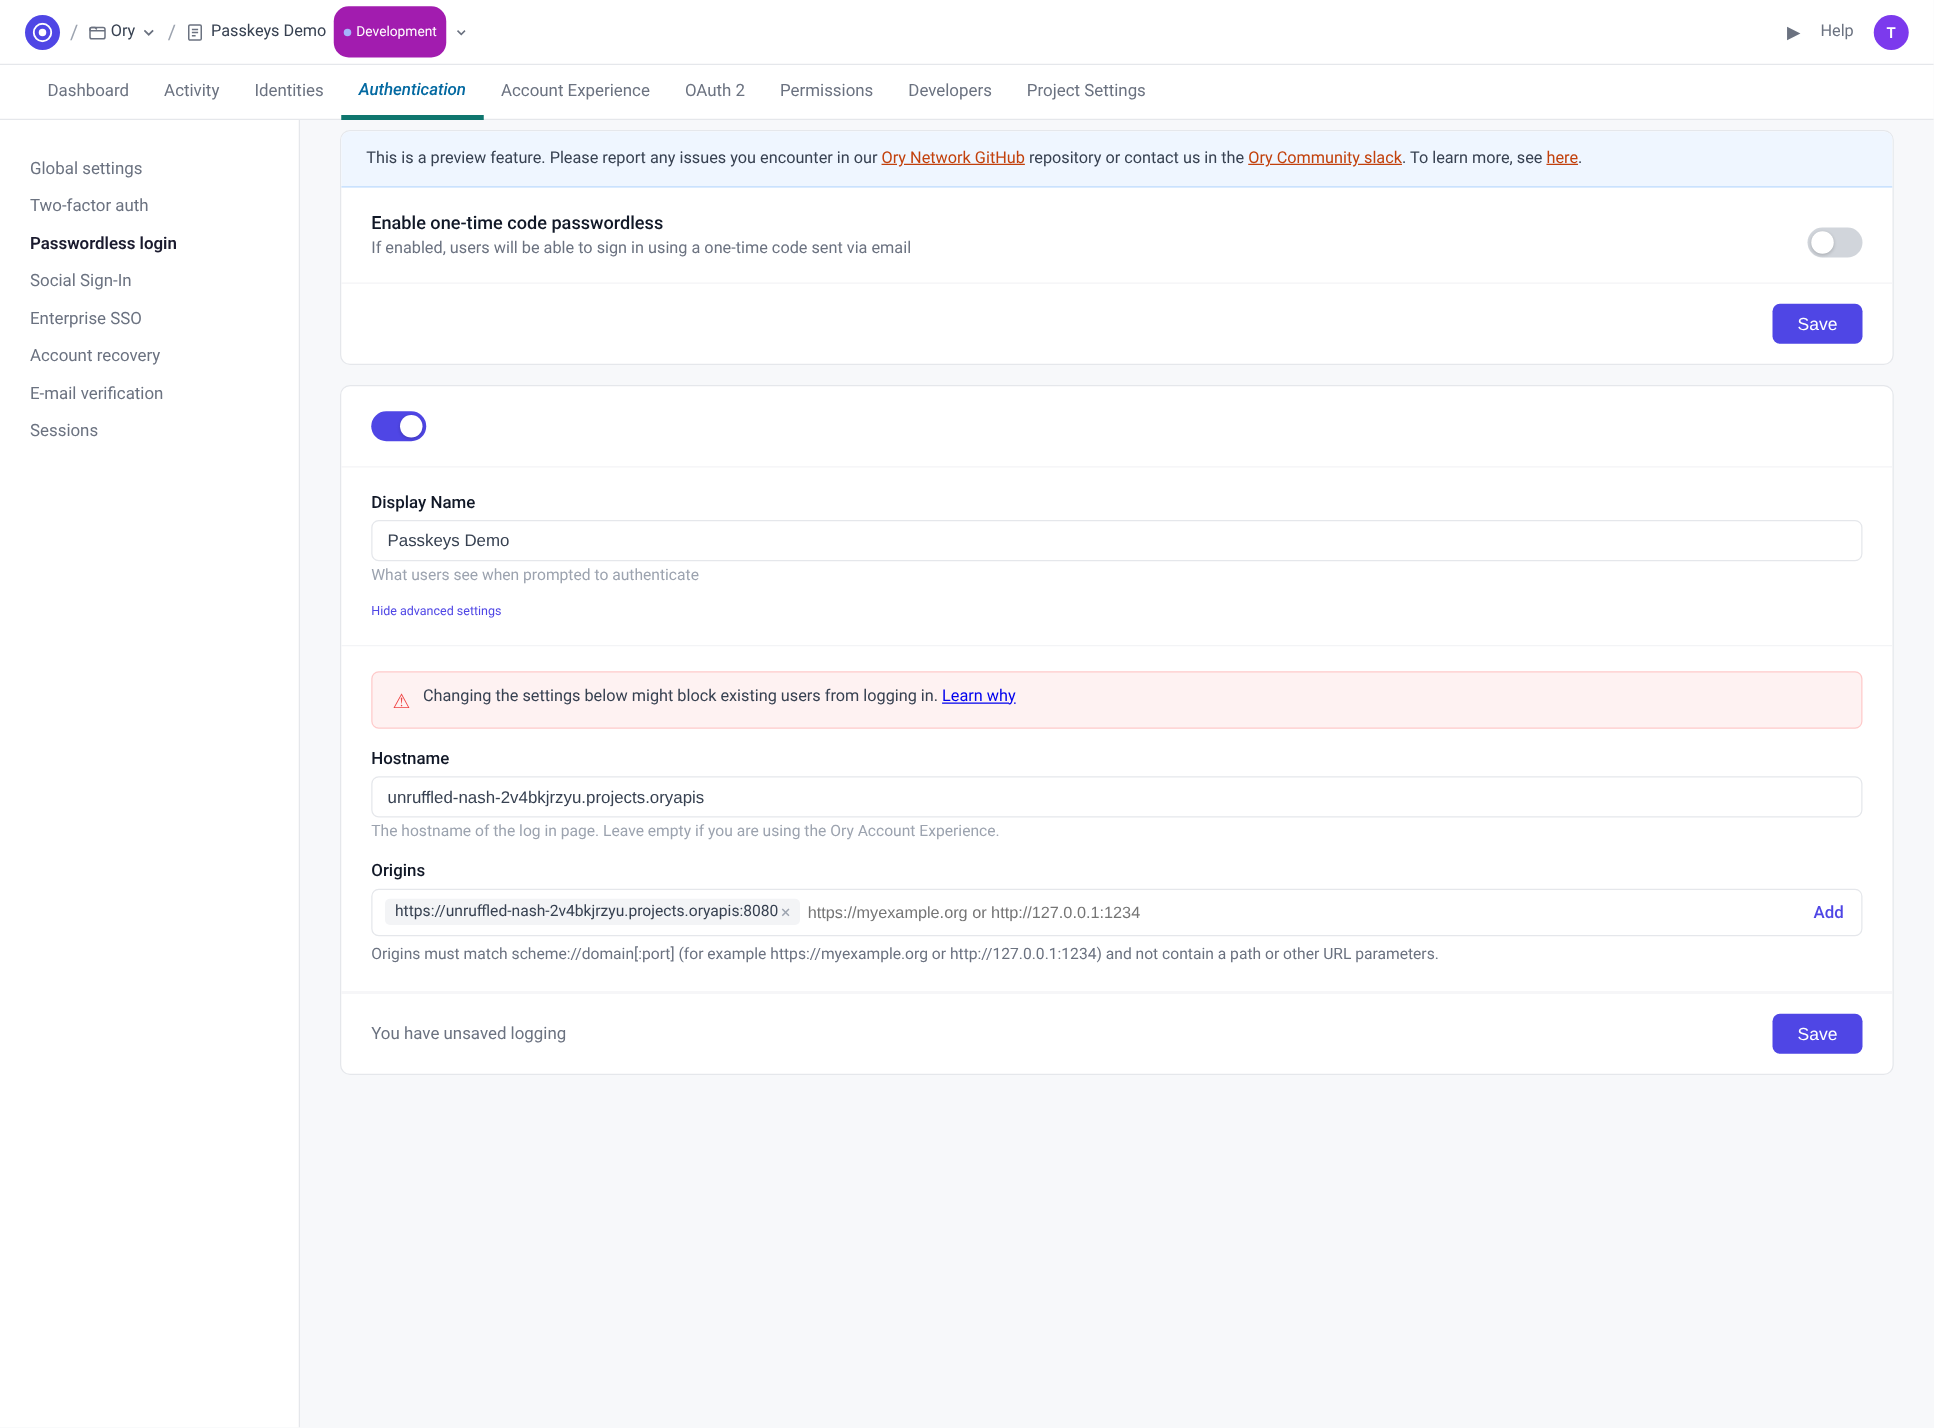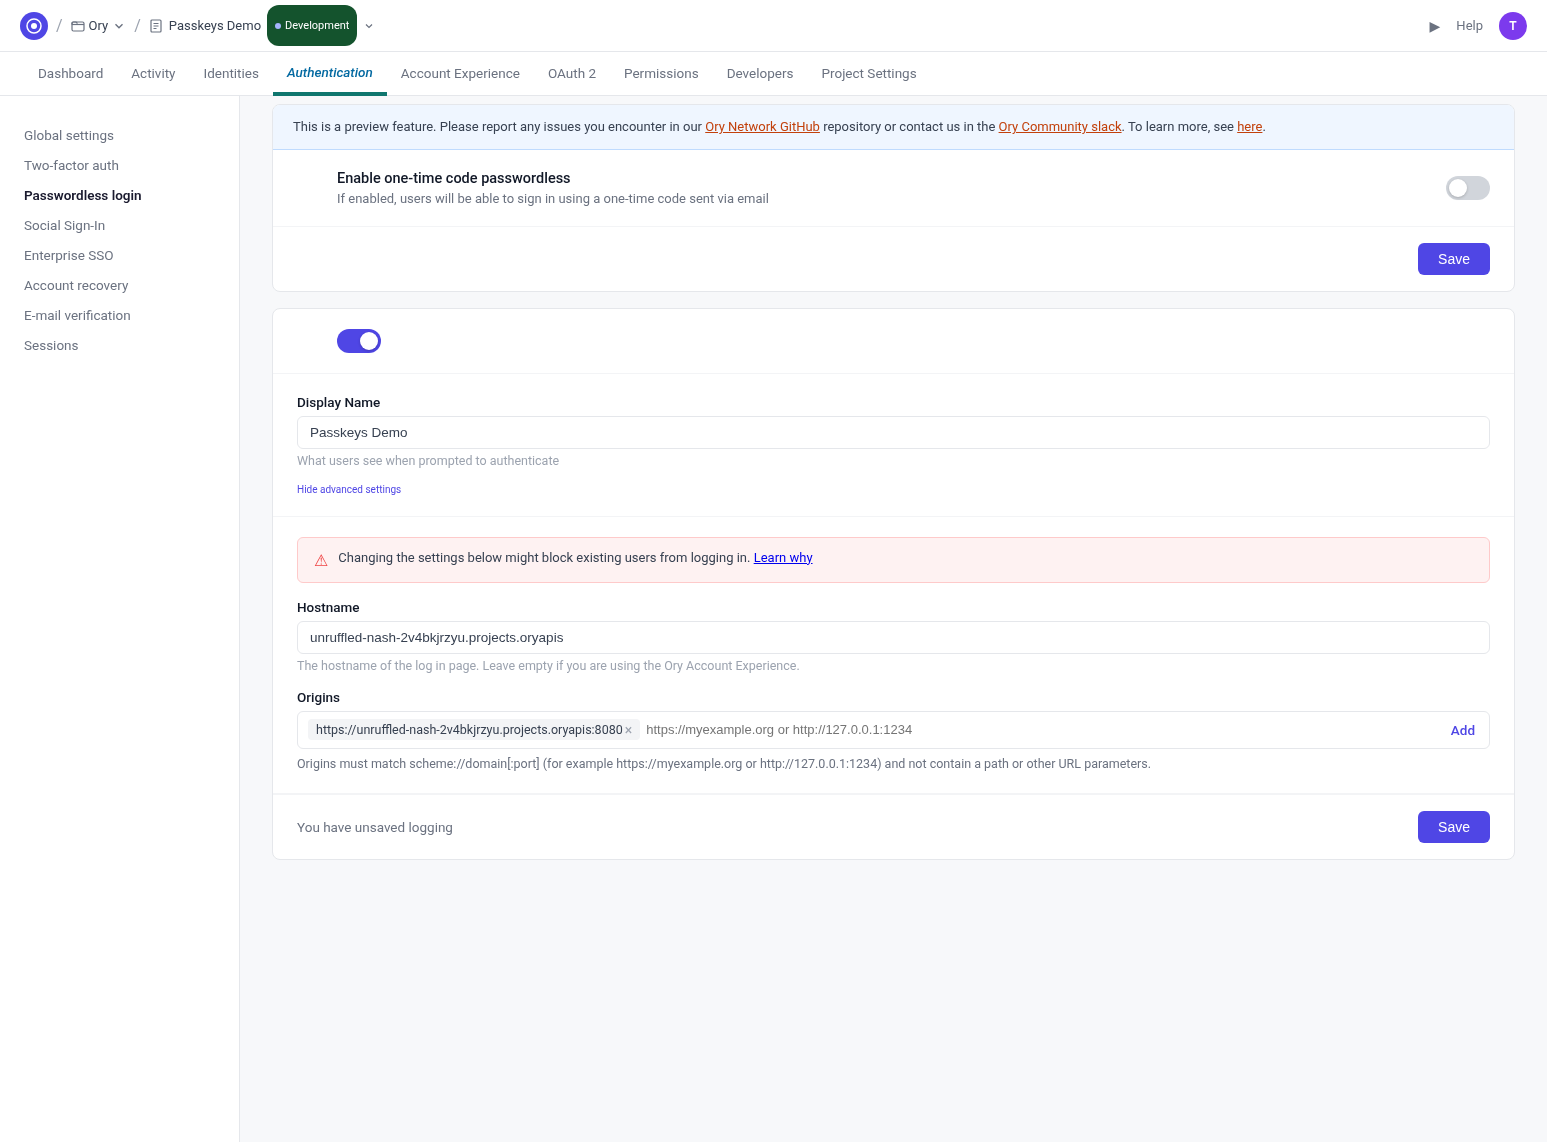--- a/index.html
+++ b/index.html
@@ -5,21 +5,21 @@
     * { box-sizing: border-box; margin: 0; padding: 0; }
     body { font-family: -apple-system, BlinkMacSystemFont, 'Segoe UI', Roboto, sans-serif; background: #f7f8fa; color: #1a1a2e; font-size: 14px; }
 
     
     .topbar { display: flex; align-items: center; background: #fff; border-bottom: 1px solid #e5e7eb; padding: 0 20px; height: 52px; gap: 8px; }
     .topbar-logo { width: 28px; height: 28px; background: #4f46e5; border-radius: 50%; display: flex; align-items: center; justify-content: center; color: #fff; font-weight: bold; font-size: 13px; flex-shrink: 0; }
     .topbar-sep { color: #9ca3af; font-size: 16px; }
     .topbar-org { display: flex; align-items: center; gap: 4px; cursor: pointer; font-size: 13px; color: #374151; }
     .topbar-org svg { width: 14px; height: 14px; }
     .topbar-project { display: flex; align-items: center; gap: 6px; font-size: 13px; color: #374151; }
-    .topbar-badge { background: #14532d; color: #fff; border-radius: 12px; padding: 14px 8px; font-size: 11px; display: flex; align-items: center; gap: 4px; }
+    .topbar-badge { background: #a21caf; color: #fff; border-radius: 12px; padding: 14px 8px; font-size: 11px; display: flex; align-items: center; gap: 4px; }
     .topbar-badge-dot { width: 6px; height: 6px; background: #a5b4fc; border-radius: 50%; }
     .topbar-right { margin-left: auto; display: flex; align-items: center; gap: 16px; }
     .topbar-help { font-size: 13px; color: #6b7280; cursor: pointer; }
     .topbar-avatar { width: 28px; height: 28px; background: #7c3aed; border-radius: 50%; display: flex; align-items: center; justify-content: center; color: #fff; font-size: 12px; font-weight: 600; }
     .topbar-play { color: #6b7280; cursor: pointer; }
 
     
     .nav { display: flex; align-items: center; background: #fff; border-bottom: 1px solid #e5e7eb; padding: 0 24px; height: 44px; gap: 0; }
     .nav-item { padding: 0 14px; height: 44px; display: flex; align-items: center; font-size: 13.5px; color: #6b7280; cursor: pointer; border-bottom: 2px solid transparent; white-space: nowrap; }
     .nav-item.active { color: #0369a1; border-bottom: 4px solid #0f766e; font-weight: 500; font-style: italic; }
@@ -40,21 +40,21 @@
 
     
     .preview-banner { background: #eff6ff; border-bottom: 1px solid #bfdbfe; padding: 12px 20px; font-size: 13px; color: #374151; line-height: 1.5; }
     .preview-banner a { color: #c2410c; text-decoration: underline; }
 
     
     .card-section { padding: 20px 24px; border-bottom: 1px solid #f3f4f6; }
     .card-section:last-child { border-bottom: none; }
 
     
-    .toggle-row { display: flex; align-items: center; justify-content: space-between; gap: 16px; margin-left: 40px; }
+    .toggle-row { display: flex; align-items: flex-end; justify-content: space-between; gap: 16px; }
     .toggle-label { font-size: 14.5px; font-weight: 500; color: #111827; margin-bottom: 4px; }
     .toggle-desc { font-size: 13px; color: #6b7280; }
 
     
     .toggle { position: relative; width: 44px; height: 24px; flex-shrink: 0; cursor: pointer; }
     .toggle input { opacity: 0; width: 0; height: 0; }
     .toggle-track { position: absolute; top: 0; left: 0; right: 0; bottom: 0; border-radius: 12px; transition: 0.2s; }
     .toggle-track.off { background: #d1d5db; }
     .toggle-track.on { background: #4f46e5; }
     .toggle-thumb { position: absolute; height: 18px; width: 18px; top: 3px; border-radius: 50%; background: #fff; transition: 0.2s; box-shadow: 0 1px 3px rgba(0,0,0,0.2); }

